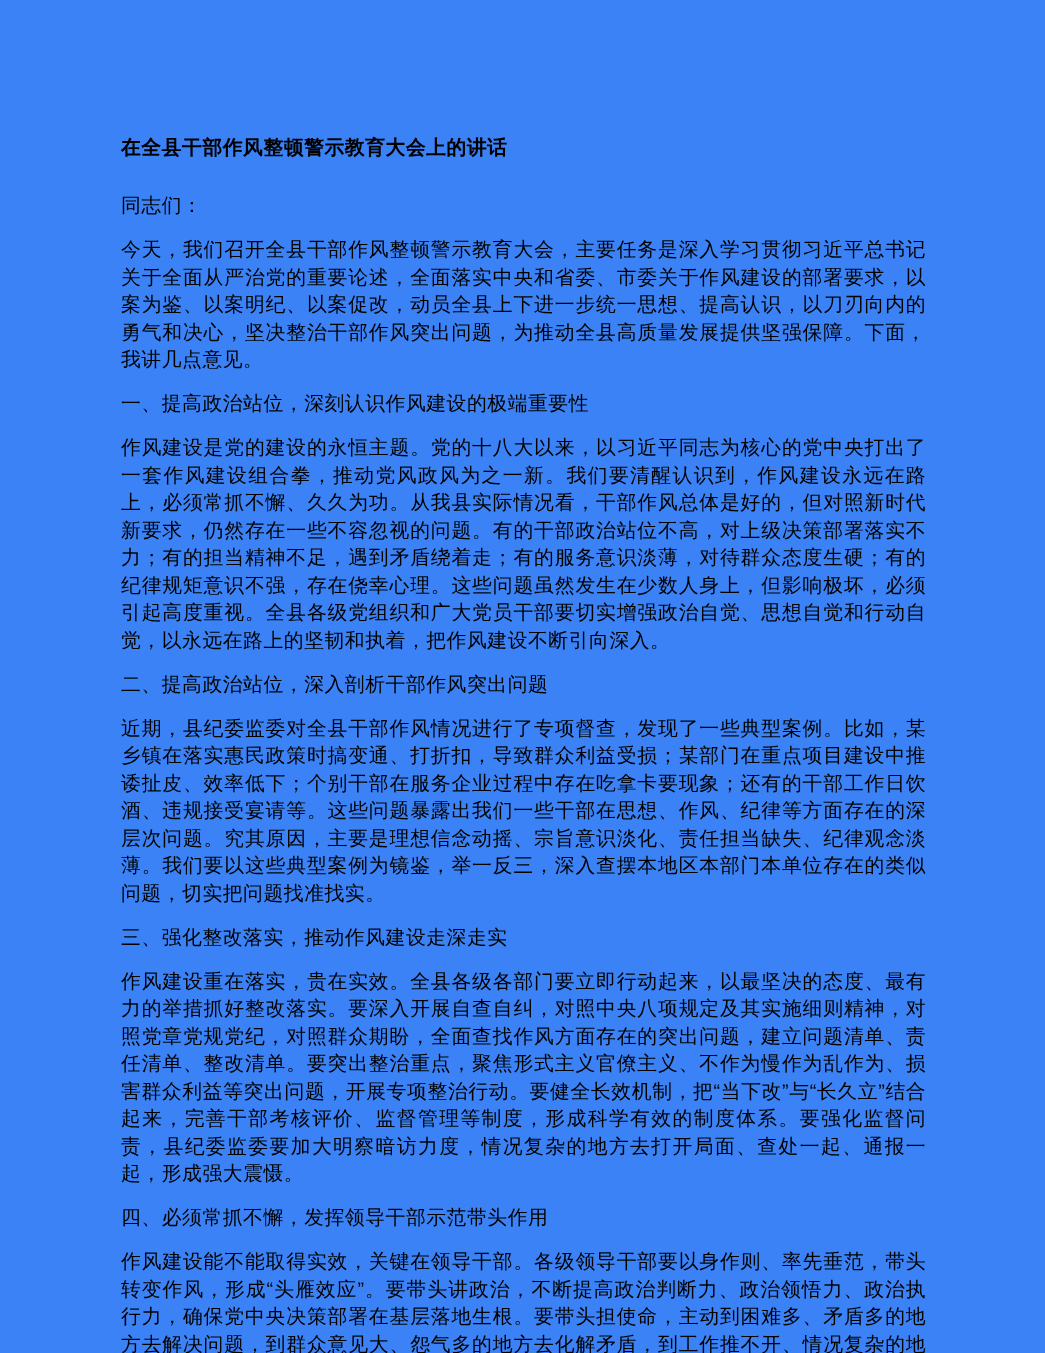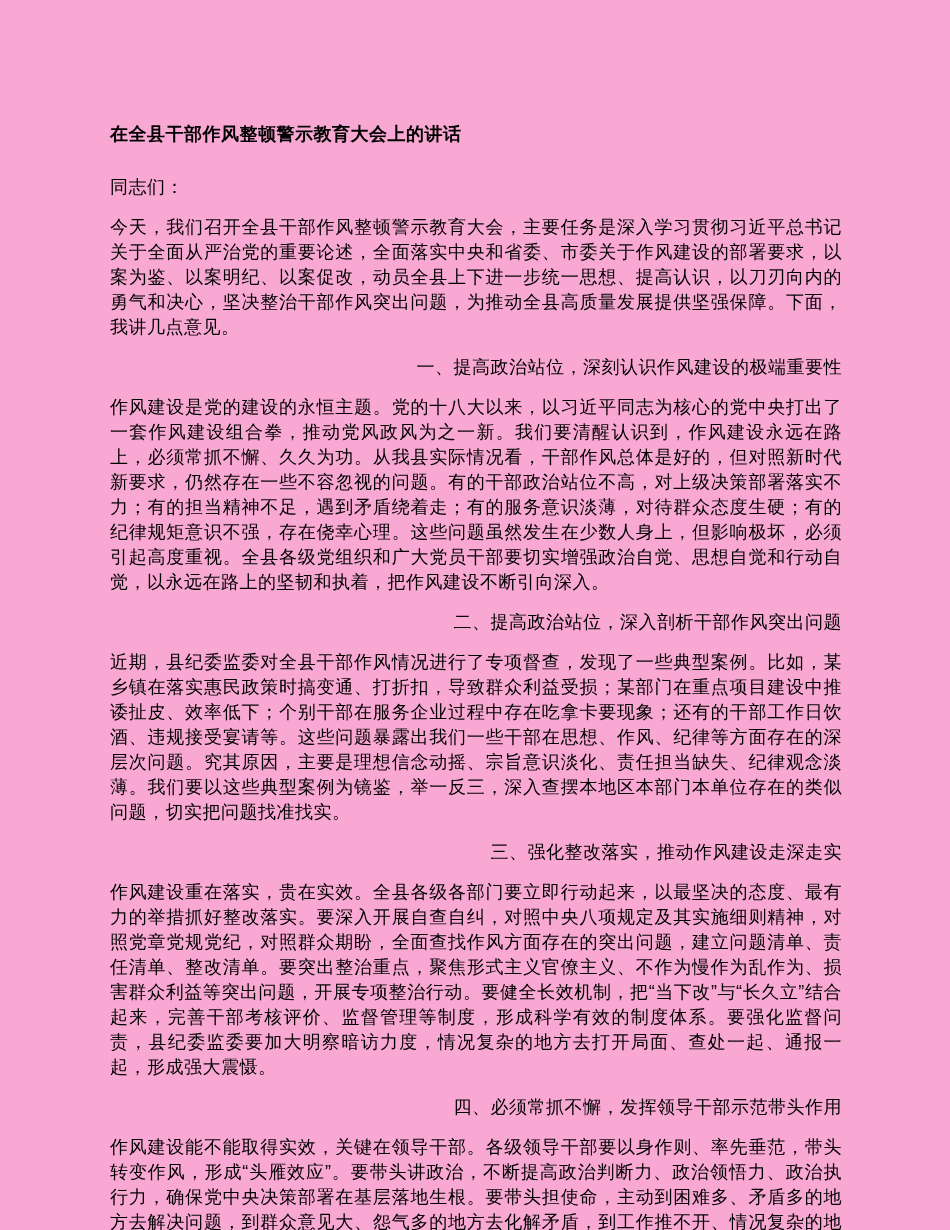--- a/index.html
+++ b/index.html
@@ -4,21 +4,21 @@
   <style>
     html, body {
       margin: 0;
       padding: 0;
       background: #ffffff;
     }
     .page {
       position: relative;
       width: 950px;
       height: 1230px;
-      background: #f9a8d4;
+      background: #3b82f6;
       overflow: hidden;
       font-family: "Liberation Sans", "DejaVu Sans", sans-serif;
       color: #000000;
     }
     .content {
       position: absolute;
       left: 110px;
       top: 121px;
       width: 732px;
     }
@@ -33,21 +33,21 @@
     .para {
       margin: 4px 0 15px 0;
       font-size: 18px;
       line-height: 25px;
       letter-spacing: 0.5px;
       text-align: justify;
       color: #000000;
       word-break: break-all;
     }
     .para.heading {
-      text-align: right;
+      text-align: left;
     }
   </style>
 </head>
 <body>
 
 <div class="page">
   <div class="content">
     <h1 class="doc-title">在全县干部作风整顿警示教育大会上的讲话</h1>
     <div>
         <p class="para">同志们：</p>

